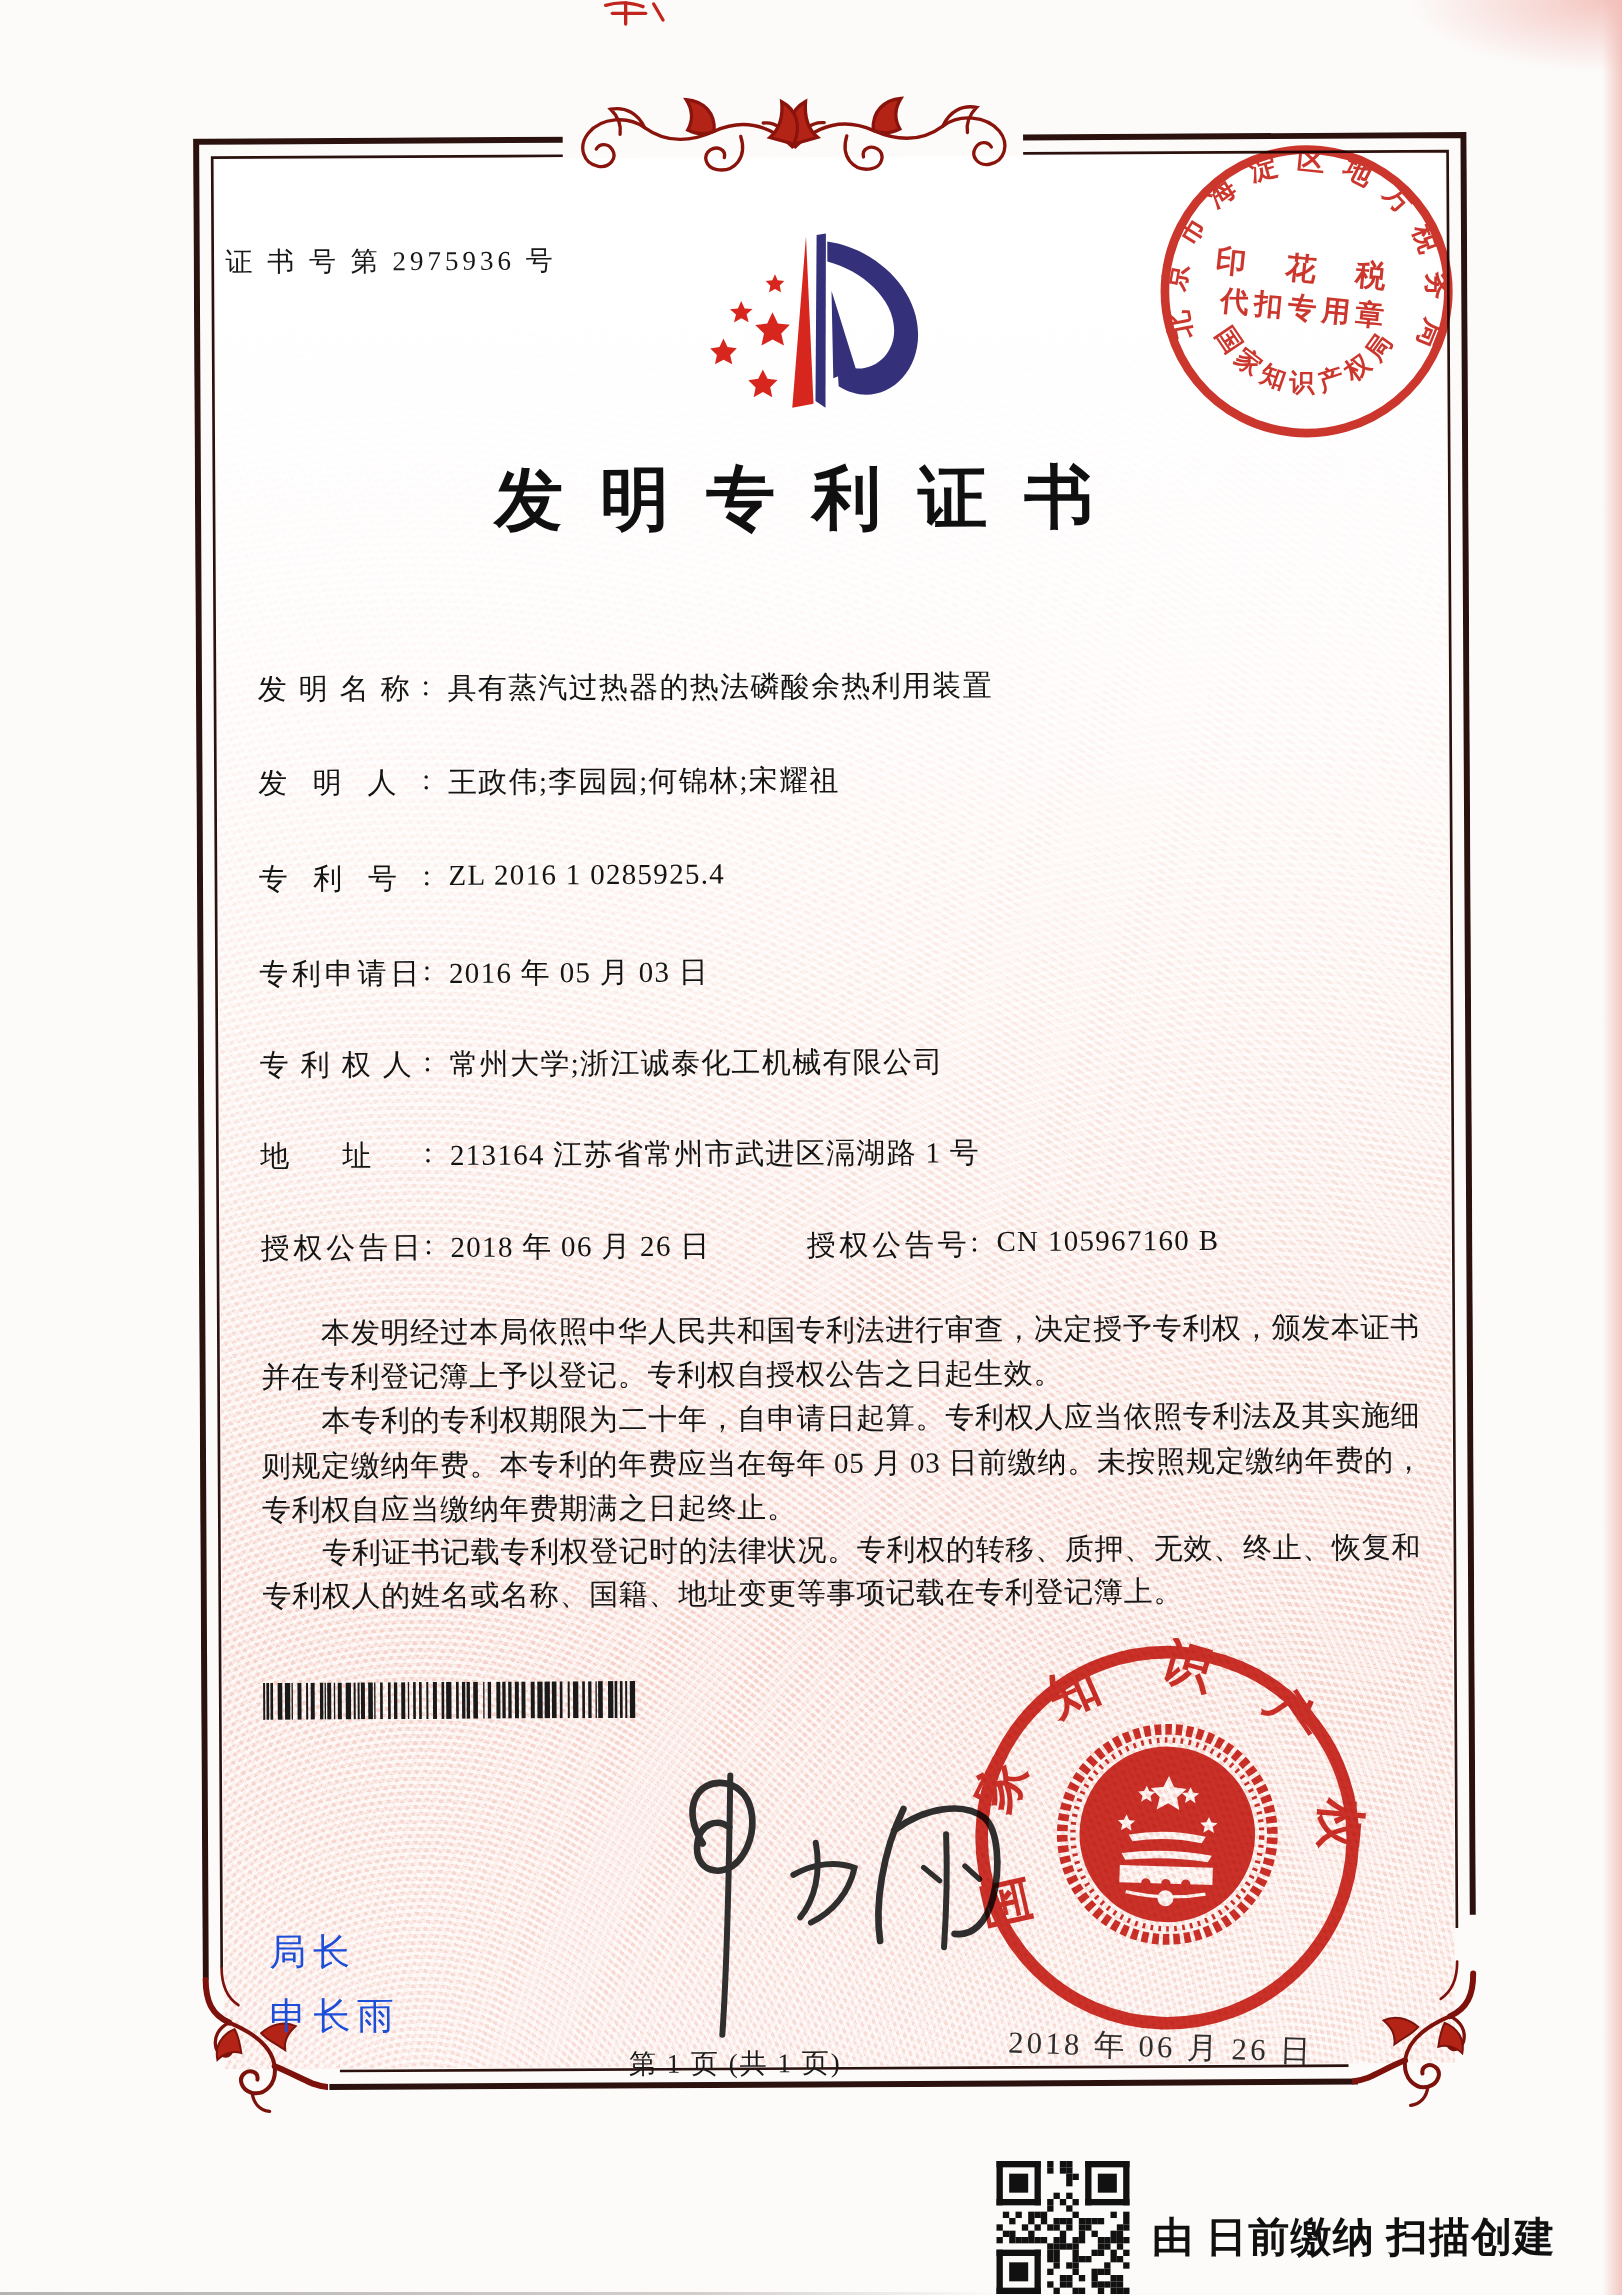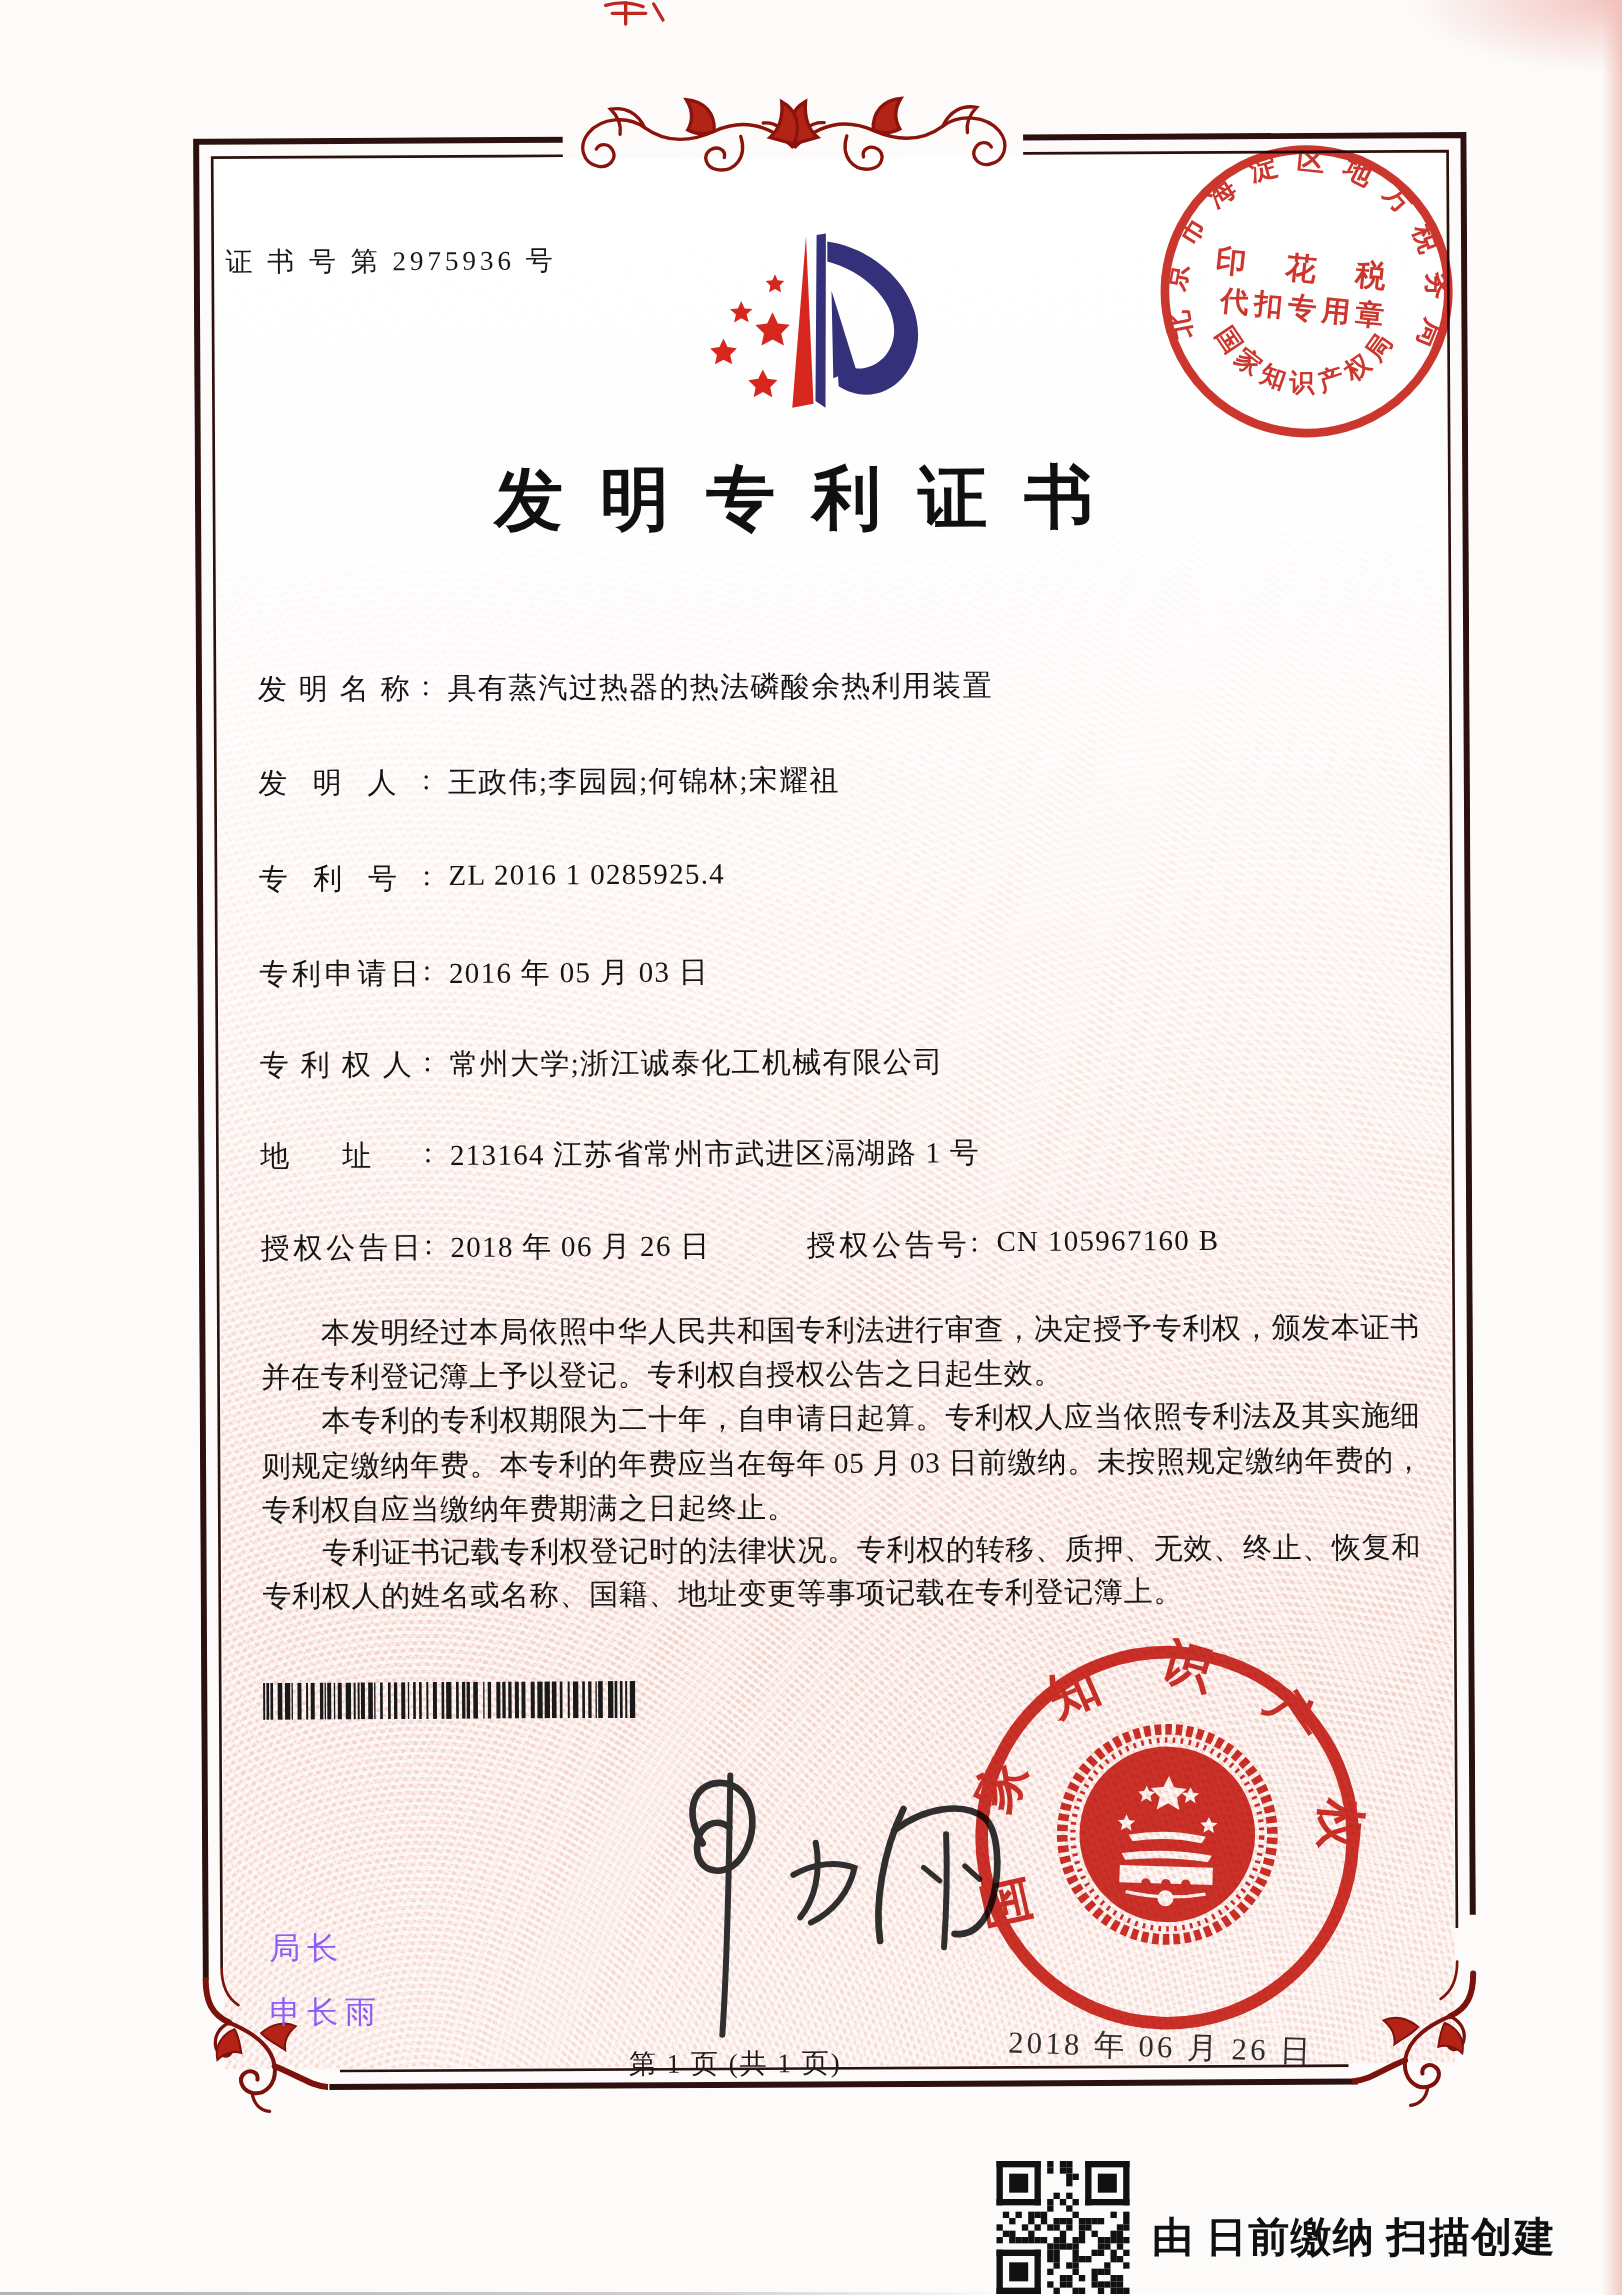--- a/index.html
+++ b/index.html
@@ -27,21 +27,21 @@
   .r1{top:532px;}.r2{top:626px;}.r3{top:722px;}.r4{top:817px;}
   .r5{top:908px;}.r6{top:999px;}.r7{top:1091px;}
   .flabel{display:inline-flex;justify-content:space-between;width:172px;vertical-align:top;}
   .fvalue{margin-left:10.6px;letter-spacing:1.3px;}
   .pair2{position:absolute;left:546px;top:0;white-space:nowrap;}
   .bodyline{position:absolute;left:62px;z-index:4;font-size:29px;letter-spacing:0.7px;white-space:nowrap;color:#161616;}
   .bl1{top:1176px;}.bl2{top:1220px;}.bl3{top:1264px;}.bl4{top:1309px;}
   .bl5{top:1353px;}.bl6{top:1396px;}.bl7{top:1439px;}
   .indent{padding-left:60px;}
   .barcode{position:absolute;left:61px;top:1545px;z-index:4;}
-  .signer{position:absolute;left:67px;z-index:4;font-size:31px;letter-spacing:6.7px;color:#8b5cf6;}
+  .signer{position:absolute;left:67px;z-index:4;font-size:37px;letter-spacing:6.7px;color:#1d4ed8;}
   .signer.t{top:1790px;}.signer.n{top:1854px;text-align:right;}
   .signature{position:absolute;left:401px;top:1628px;z-index:5;}
   .sealsvg{position:absolute;left:766px;top:1505px;z-index:6;mix-blend-mode:multiply;opacity:.94;}
   .taxsvg{position:absolute;left:960px;top:6px;z-index:6;mix-blend-mode:multiply;opacity:.92;}
   .pfooter{position:absolute;left:346px;top:1910px;width:373px;text-align:center;z-index:4;font-size:27px;letter-spacing:2px;color:#1a1a1a;}
   
   .qr{position:absolute;left:993px;top:2161px;z-index:8;}
   .scancap{position:absolute;left:1152px;top:2210px;z-index:8;font-size:41px;font-weight:600;letter-spacing:1.3px;color:#101010;white-space:nowrap;}
   .strip-right{position:absolute;right:0;top:0;width:20px;height:2295px;z-index:9;
                background:linear-gradient(to left, rgba(242,196,190,.95), rgba(242,196,190,0));}

